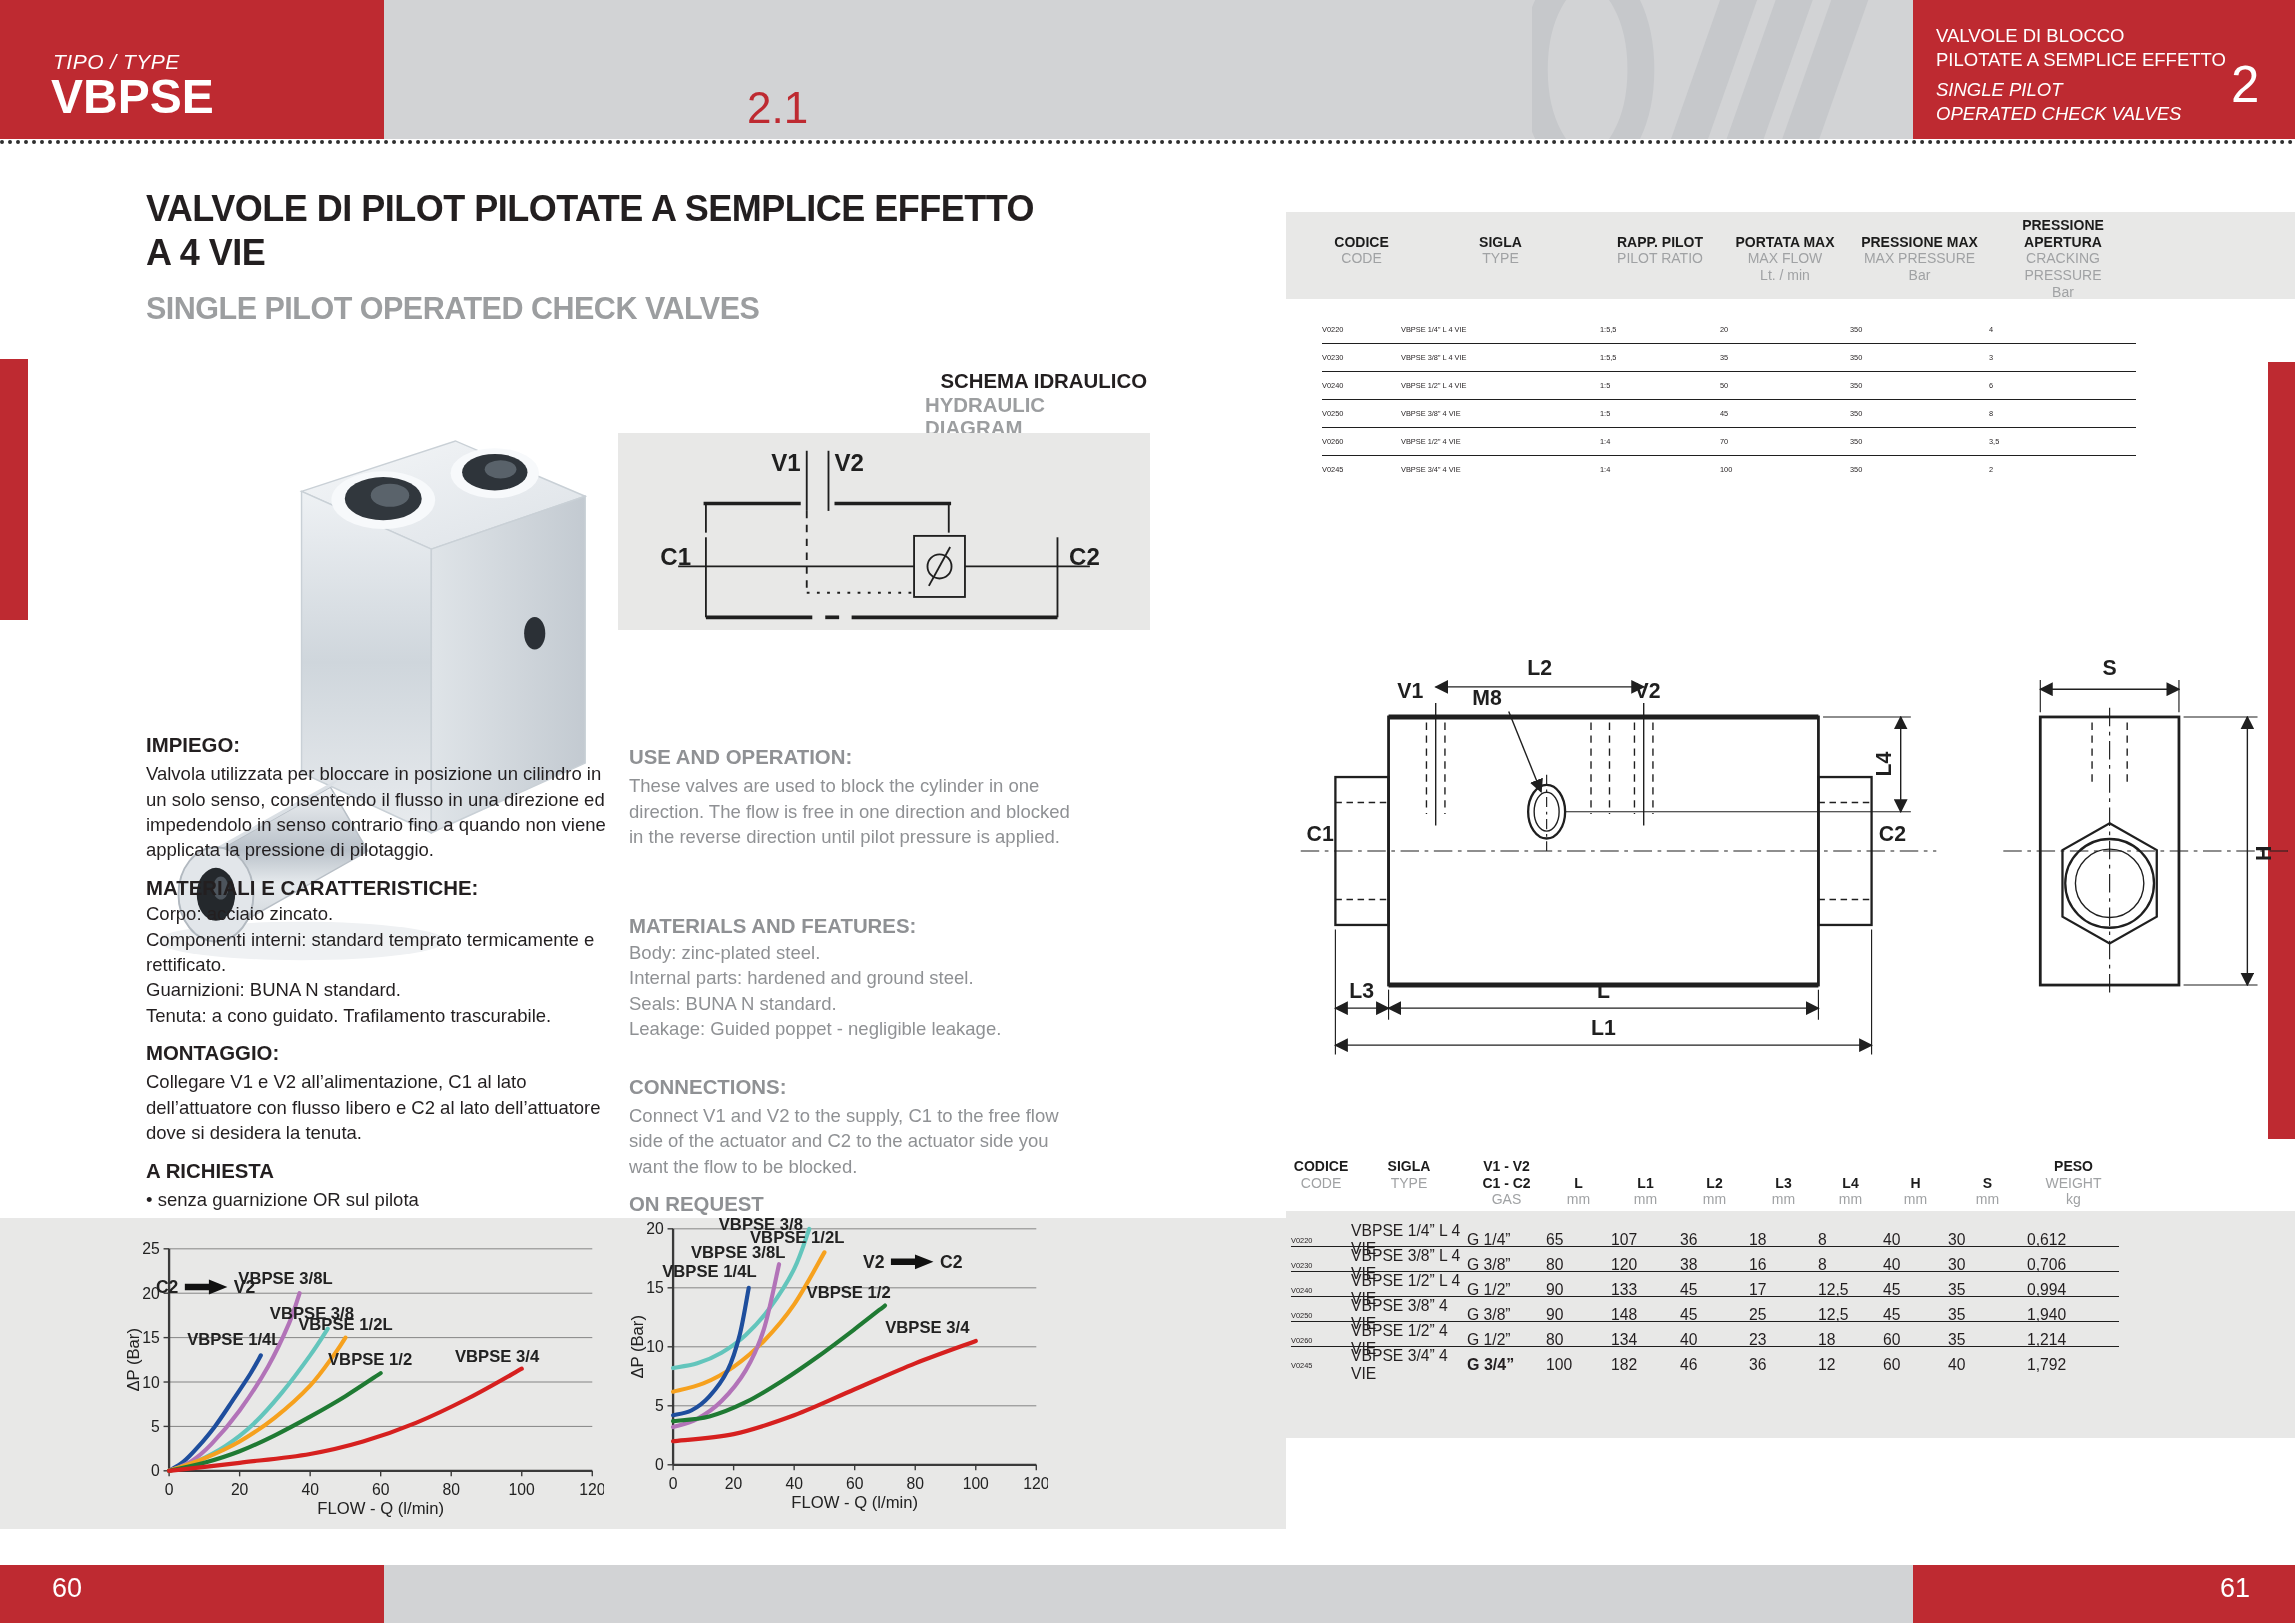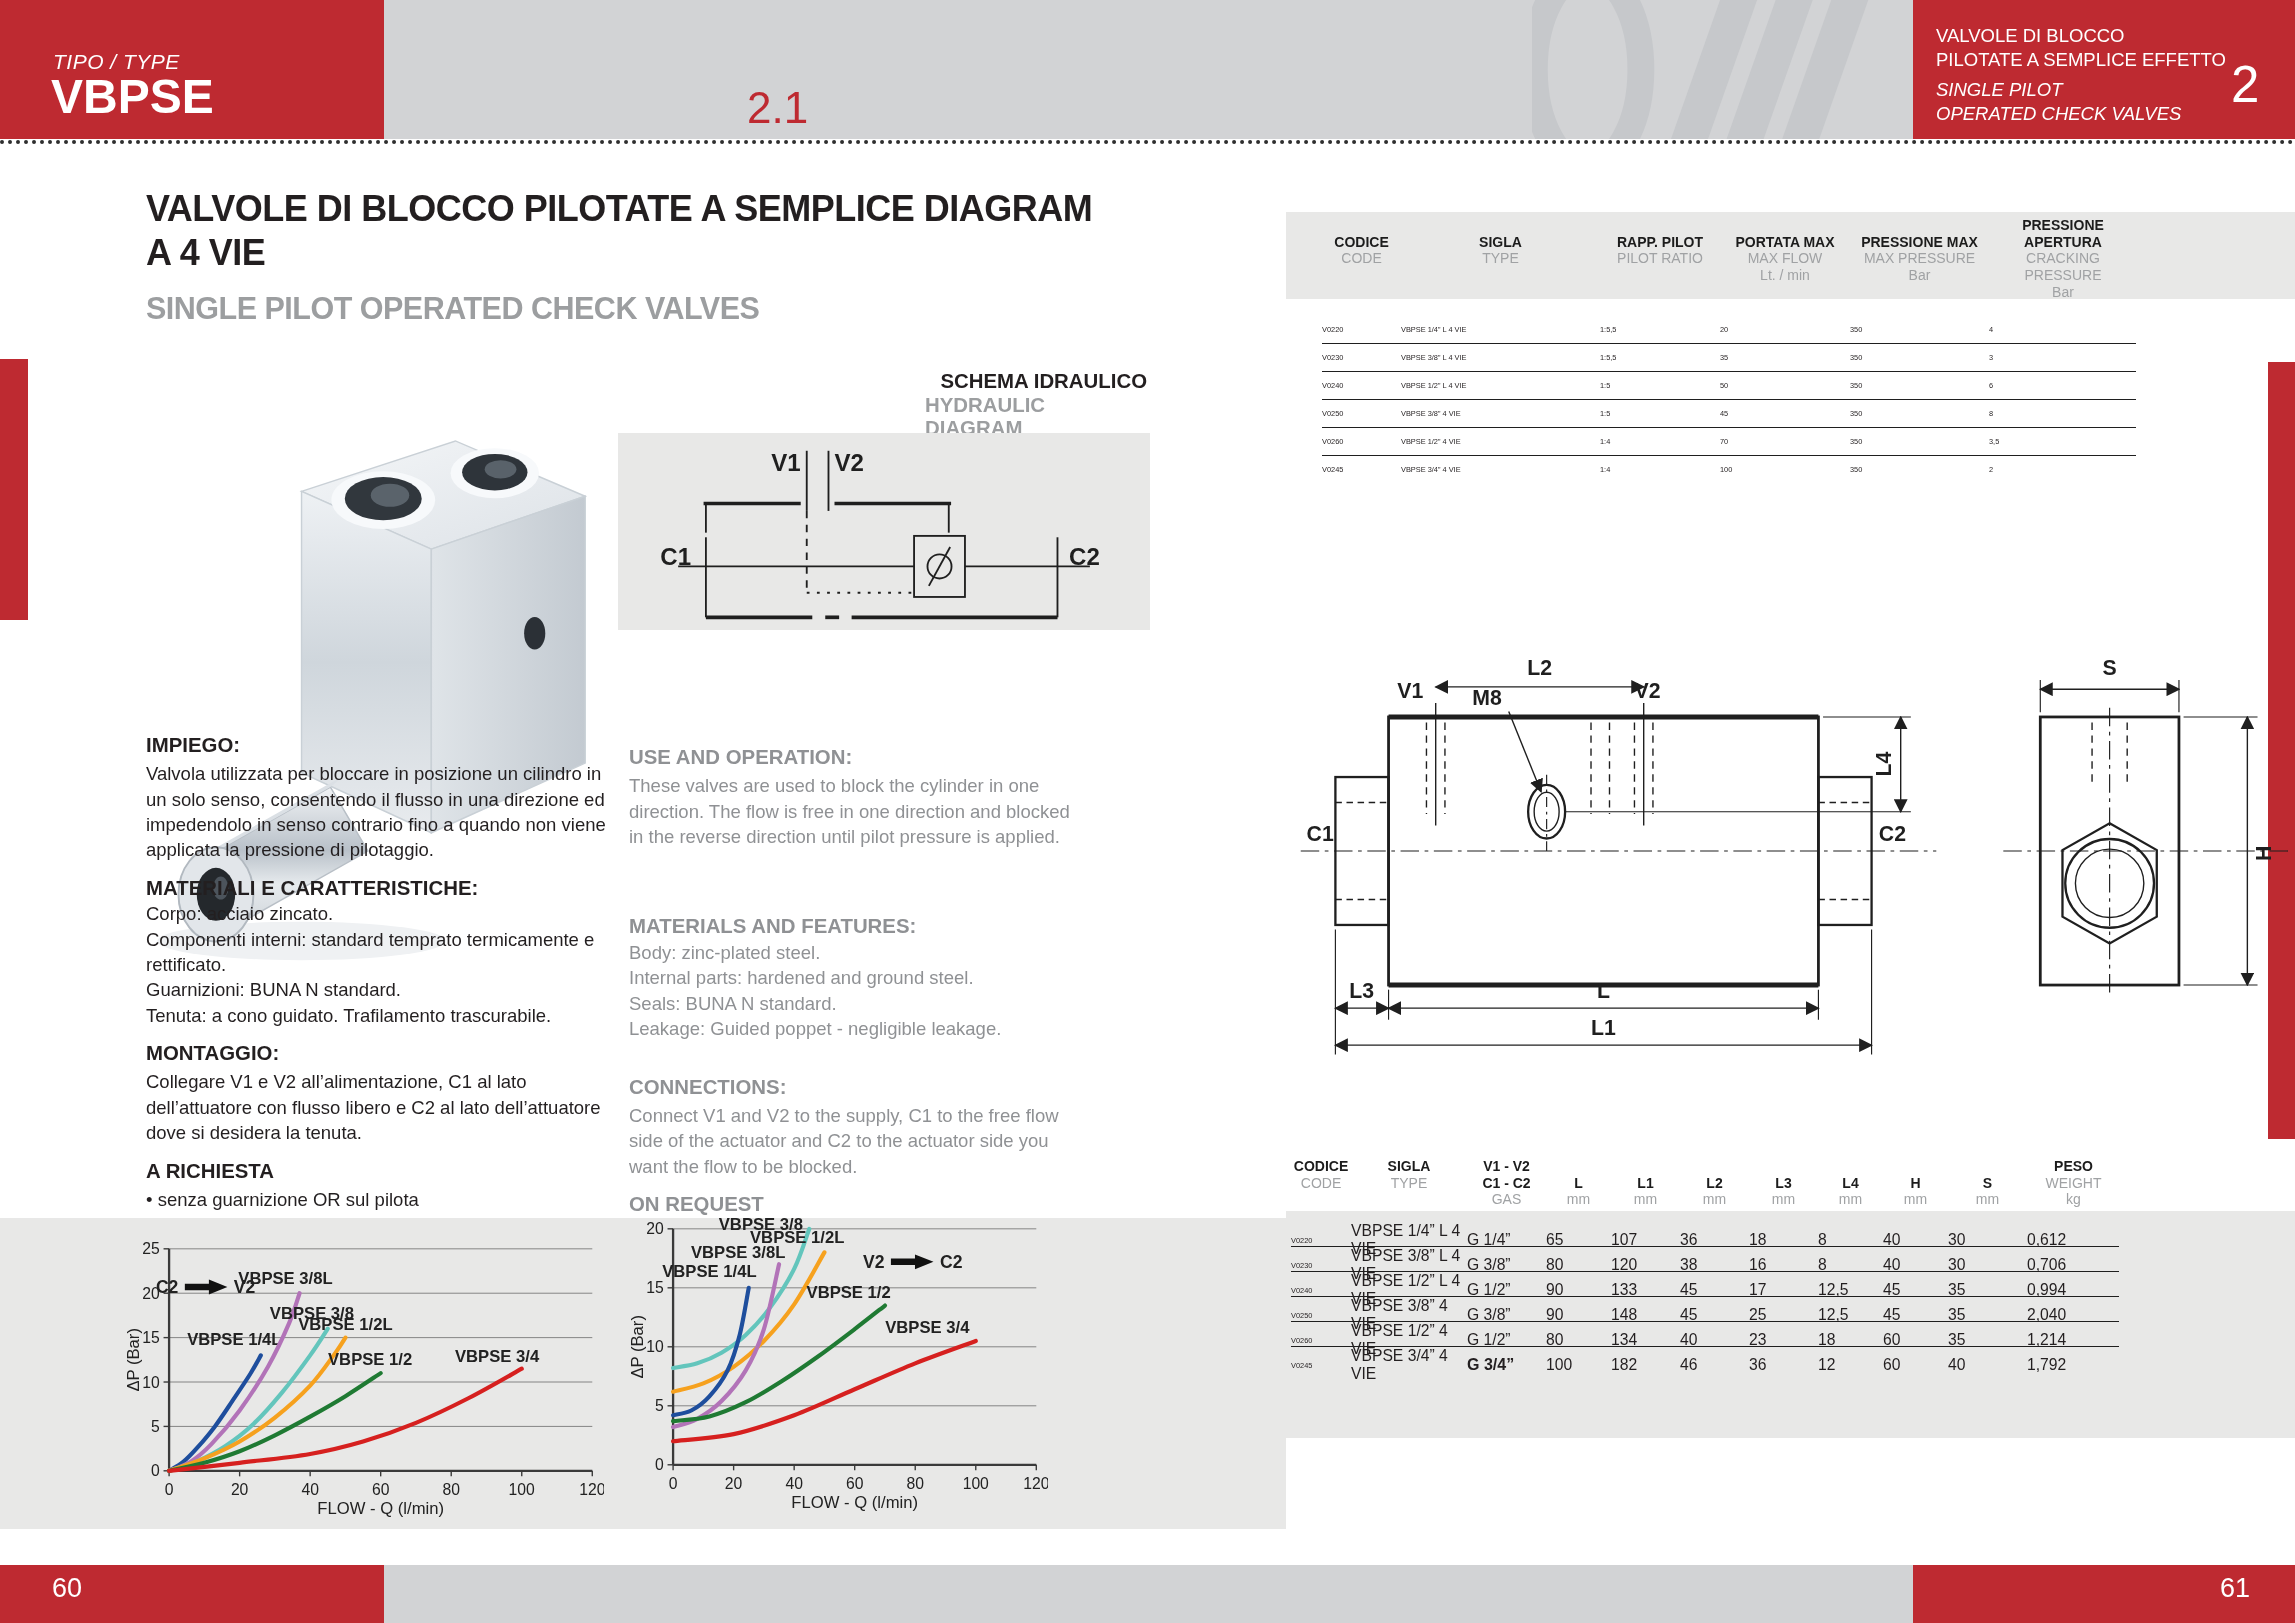--- a/index.html
+++ b/index.html
@@ -70,21 +70,21 @@
     <div class="abs w chap-t it" style="left:23px;top:78px;">
       <div>SINGLE PILOT</div>
       <div>OPERATED CHECK VALVES</div>
     </div>
     <div class="abs w chap-n" style="left:318px;top:55px;">2</div>
   </div>
 
   <div class="abs dotted" style="left:0;top:140px;width:2295px;height:0;"></div>
 
   <div class="abs title1" style="left:146px;top:187px;width:1064px;">
-    <div>VALVOLE DI BLOCCO PILOTATE A SEMPLICE DIAGRAM</div>
+    <div>VALVOLE DI PILOT PILOTATE A SEMPLICE EFFETTO</div>
     <div>A 4 VIE</div>
   </div>
   <div class="abs title2" style="left:146px;top:291px;width:1064px;">SINGLE PILOT OPERATED CHECK VALVES</div>
 
   <div class="abs red" style="left:0;top:359px;width:28px;height:261px;"></div>
   <div class="abs red" style="left:2268px;top:362px;width:28px;height:777px;"></div>
 
   <svg class="abs" style="left:74px;top:352px;width:532px;height:625px;" viewBox="0 0 1100 1300">
     <defs>
       <linearGradient id="mTop" x1="0" y1="0" x2="1" y2="1">
@@ -568,21 +568,21 @@
         <div class="cell code">V0250</div>
         <div class="cell" style="font-size: 15.7px;">VBPSE 3/8” 4 VIE</div>
         <div class="cell" style="font-size: 15.7px;">G 3/8”</div>
         <div class="cell" style="font-size: 15.7px;">90</div>
         <div class="cell" style="font-size: 15.7px;">148</div>
         <div class="cell" style="font-size: 15.7px;">45</div>
         <div class="cell" style="font-size: 15.7px;">25</div>
         <div class="cell" style="font-size: 15.7px;">12,5</div>
         <div class="cell" style="font-size: 15.7px;">45</div>
         <div class="cell" style="font-size: 15.7px;">35</div>
-        <div class="cell" style="font-size: 15.7px;">2,040</div>
+        <div class="cell" style="font-size: 15.7px;">1,940</div>
       </div>
       <div class="t-row" style="height: 24px; grid-template-columns: 60px 116px 79px 65px 69px 69px 69px 65px 65px 79px 93px;">
         <div class="cell code">V0260</div>
         <div class="cell" style="font-size: 15.7px;">VBPSE 1/2” 4 VIE</div>
         <div class="cell" style="font-size: 15.7px;">G 1/2”</div>
         <div class="cell" style="font-size: 15.7px;">80</div>
         <div class="cell" style="font-size: 15.7px;">134</div>
         <div class="cell" style="font-size: 15.7px;">40</div>
         <div class="cell" style="font-size: 15.7px;">23</div>
         <div class="cell" style="font-size: 15.7px;">18</div>

